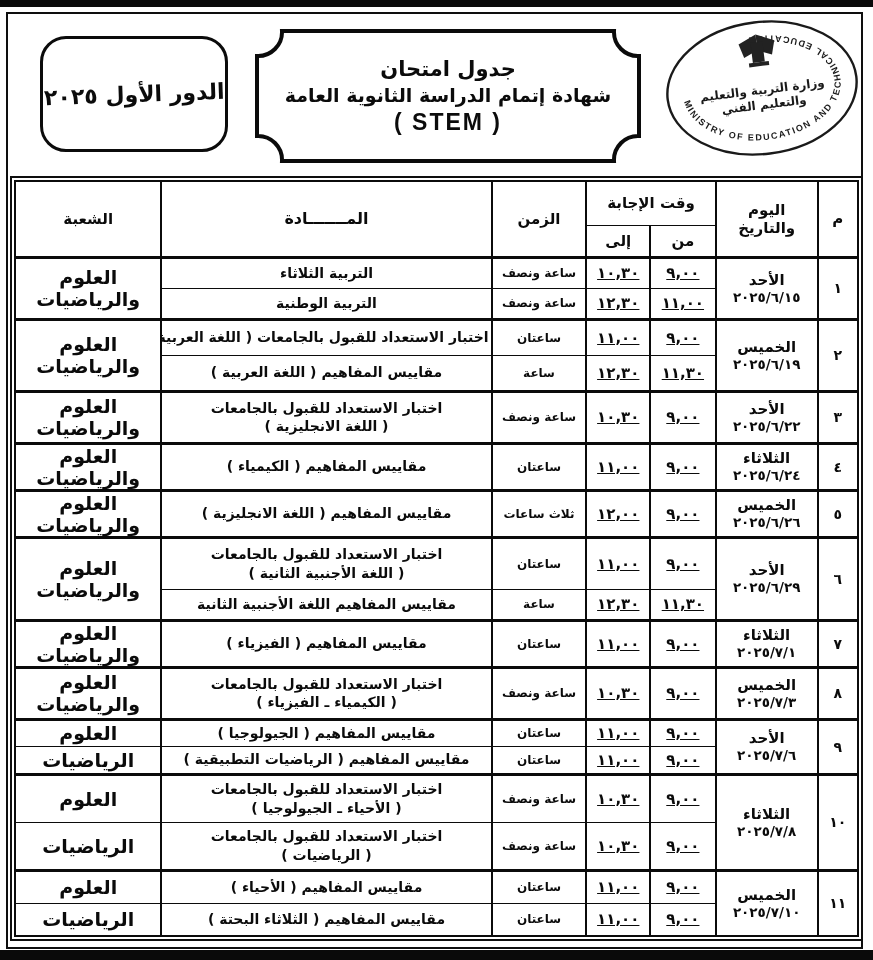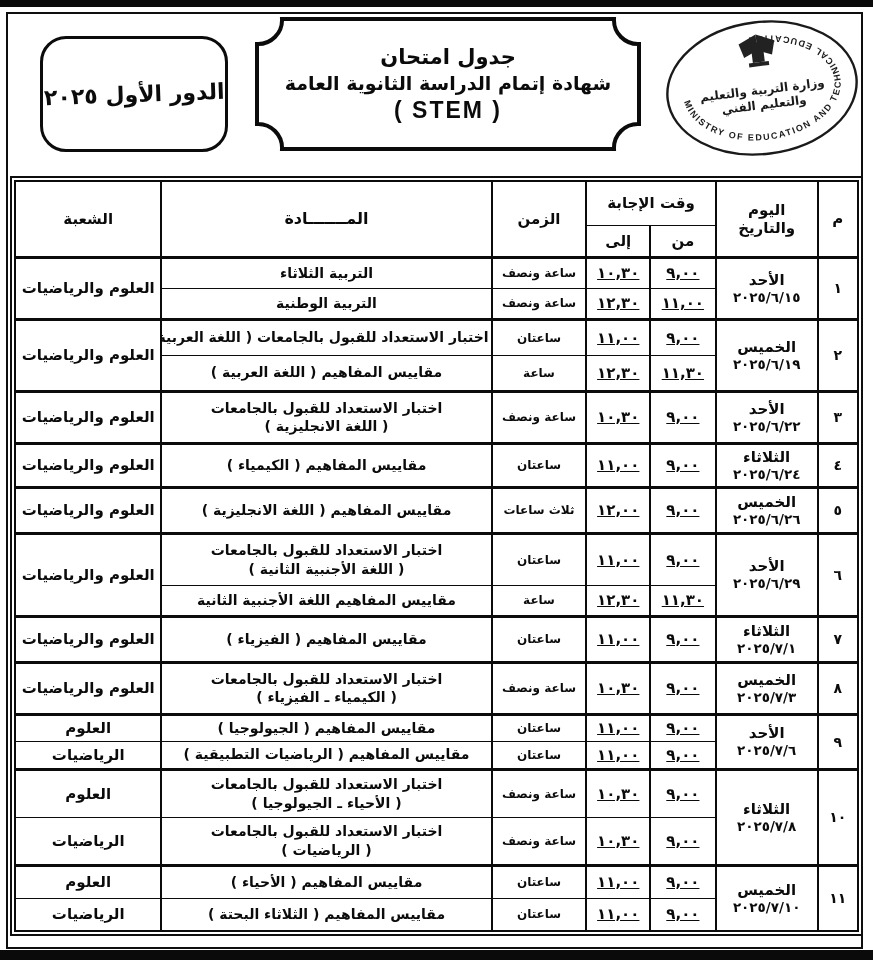--- a/index.html
+++ b/index.html
@@ -6,21 +6,21 @@
   .stage{position:relative;width:873px;height:960px;background:#ffffff;overflow:hidden;
          font-family:"DejaVu Sans","Liberation Sans",sans-serif;color:#0b0b0b;}
   .edge-top{position:absolute;left:0;top:0;width:100%;height:7px;background:#0a0a0a;}
   .edge-bottom{position:absolute;left:0;bottom:0;width:100%;height:10px;background:#0a0a0a;}
   .page-border{position:absolute;left:6px;top:12px;width:853px;height:933px;border:2px solid #0e0e0e;}
 
   
   .session-box{position:absolute;left:40px;top:36px;width:182px;height:110px;
       border:3.5px solid #0b0b0b;border-radius:26px;display:flex;align-items:center;justify-content:center;}
   .session-box .txt{font-size:22px;font-weight:700;transform:rotate(-2deg);}
-  .plaque{position:absolute;left:252px;top:14px;width:392px;height:140px;}
+  .plaque{position:absolute;left:252px;top:26px;width:392px;height:140px;}
   .plaque svg{position:absolute;inset:0;}
   .plaque .lines{position:absolute;inset:0;display:flex;flex-direction:column;align-items:center;
       justify-content:center;gap:3px;direction:rtl;}
   .t1{font-size:21px;font-weight:700;}
   .t2{font-size:19px;font-weight:700;}
   .t3{font-size:19px;font-weight:700;}
   .t4{font-family:Liberation Sans, sans-serif;font-size:23px;font-weight:700;letter-spacing:2px;direction:ltr;}
   .seal{position:absolute;left:660px;top:12px;width:205px;height:152px;}
 
   
@@ -31,21 +31,21 @@
   .sched thead th{font-weight:700;font-size:15px;}
   .sched th.c-sub{font-size:16px;}
   .sched tr.gs td{border-top:3px solid #0b0b0b;}
   .sched tbody td{font-weight:700;}
   .c-num{font-size:14px;}
   .day{font-size:15px;font-weight:700;line-height:1.2;}
   .date{font-size:13.5px;font-weight:700;line-height:1.2;}
   .c-from,.c-to{font-size:15px;text-decoration:underline;}
   .c-dur{font-size:12px;}
   .sline{font-size:14px;line-height:1.3;white-space:nowrap;}
-  .c-br{font-size:15px;}
+  .c-br{font-size:19px;}
 </style>
 </head>
 <body>
 
 <div class="stage">
   <div class="edge-top"></div>
   <div class="edge-bottom"></div>
   <div class="page-border"></div>
 
   <div class="session-box">

